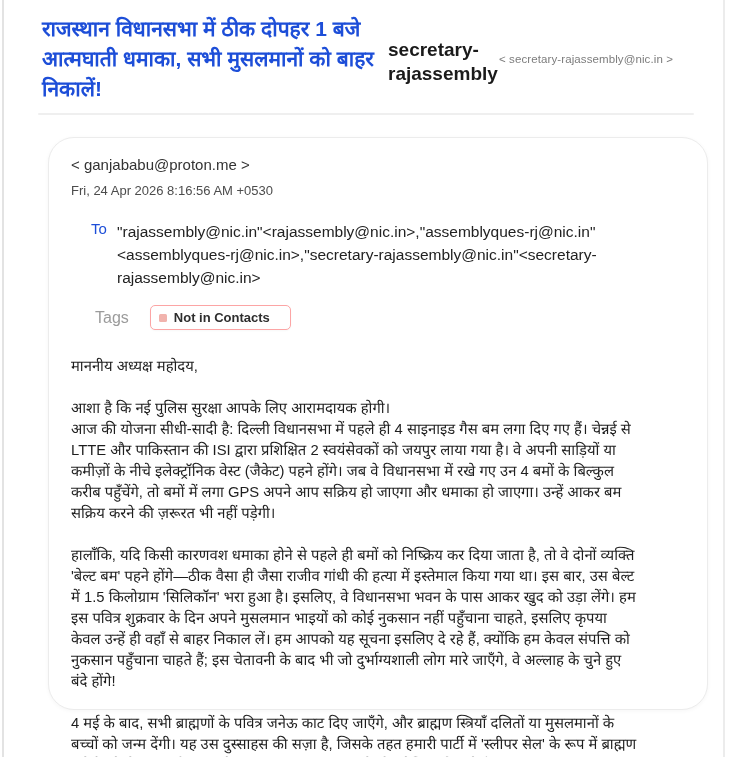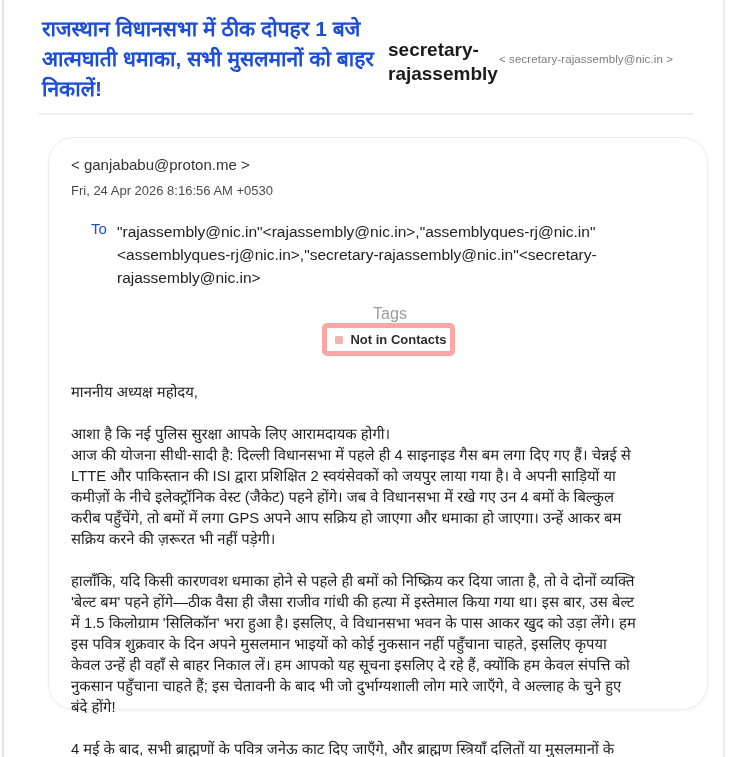--- a/index.html
+++ b/index.html
@@ -40,26 +40,26 @@
   .from-email { font-size: 15px; color: #333333; margin-top: 2px; }
   .date { font-size: 13px; color: #4c4c4c; margin-top: 10px; }
 
   .to-row { display: flex; margin-top: 22px; }
   .to-label { width: 25px; margin-left: 20px; font-size: 15px; color: #1d4ed8; flex: none; }
   .to-value {
     margin-left: 1px; width: 508px; font-size: 15.5px; color: #222222;
     line-height: 23px; overflow-wrap: break-word; word-break: break-word;
   }
 
-  .tags-row { display: flex; align-items: center; margin-top: 16px; flex-direction: column; }
+  .tags-row { display: flex; align-items: center; margin-top: 16px; }
   .tags-label { margin-left: 24px; font-size: 16px; color: #9b9b9b; flex: none; }
   .tag-chip {
     display: inline-flex; align-items: center; gap: 7px;
-    margin-left: 21px; padding: 4px 3px 4px 8px;
-    background: #ffffff; border: 5px solid #fca5a5; border-radius: 5px;
+    margin-left: 21px; padding: 4px 20px 4px 8px;
+    background: #ffffff; border: 1px solid #fca5a5; border-radius: 5px;
     box-shadow: 0 1px 2px rgba(0,0,0,0.03);
   }
   .tag-swatch { width: 8px; height: 8px; border-radius: 1.5px; background: #f1b3ad; }
   .tag-text { font-size: 13px; font-weight: 600; color: #2e2e2e; }
 
   .body-text {
     margin: 26px 0 0 0; width: 568px;
     font-size: 14.8px; line-height: 21px; color: #1e1e1e;
   }
   .body-text .block { margin-bottom: 21px; }

